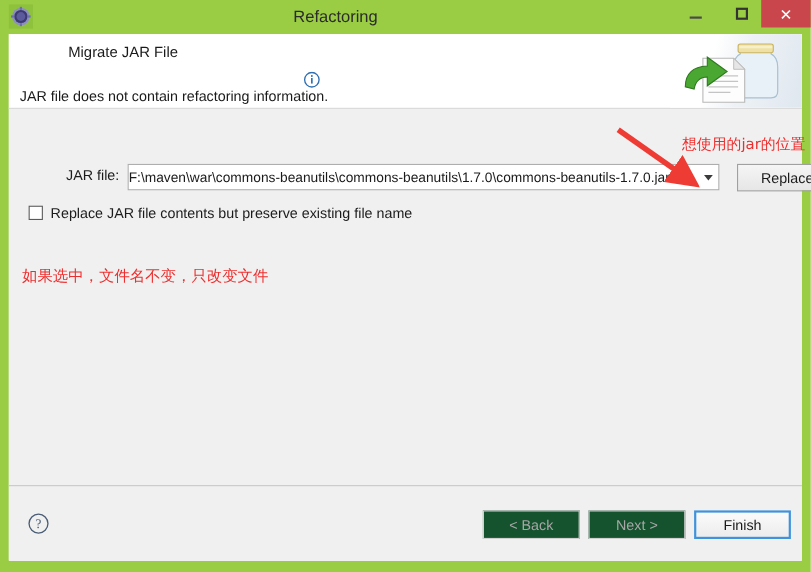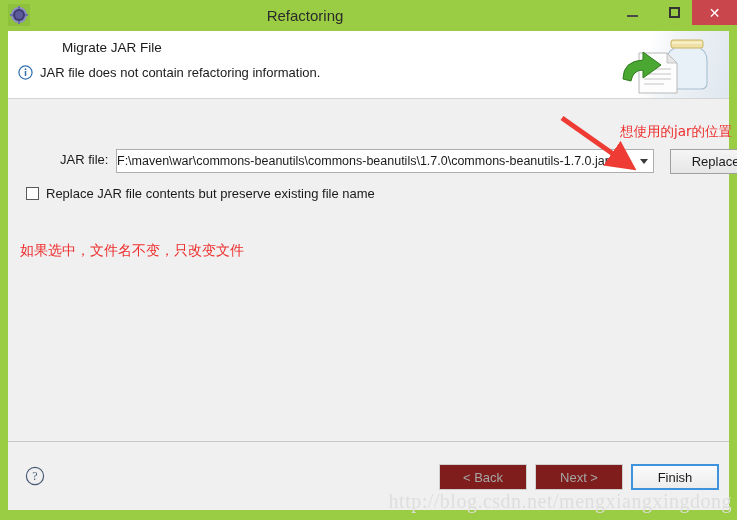--- a/index.html
+++ b/index.html
@@ -120,21 +120,22 @@
     left: 10px; top: 9px;
     font-size: 13.5px;
     font-weight: normal;
     color: #1a1a1a;
     margin-left: 44px;
   }
   .banner-msg-row {
     position: absolute;
     left: 10px; top: 34px;
     display: flex;
-    align-items: center;
+    align-items: flex-end;
+    flex-direction: column;
   }
   .info-icon {
     width: 15px; height: 15px;
     margin-right: 7px;
     flex: none;
   }
   .banner-msg {
     font-size: 13px;
     color: #1a1a1a;
   }
@@ -302,21 +303,21 @@
     align-items: center;
     justify-content: center;
     font-size: 13px;
     box-sizing: border-box;
     background: linear-gradient(#f7f7f7, #e7e7e7);
     border: 1px solid #a6a6a6;
     color: #1a1a1a;
     cursor: default;
   }
   .btn.disabled {
-    background: #7f1d1d;
+    background: #14532d;
     border: 1px solid #d0d0d0;
     color: #a6a6a6;
   }
   .btn.default {
     border: 2px solid #3f93dc;
     background: linear-gradient(#fbfbfb, #ececec);
   }
   .watermark {
     position: absolute;
     left: 42px;
@@ -436,15 +437,14 @@
         </marker>
       </defs>
       <line x1="6" y1="5" x2="60" y2="43" stroke="#ee3b34" stroke-width="5" marker-end="url(#ah)"></line>
     </svg>
 
     <div class="anno-red anno-jar">想使用的jar的位置</div>
     <div class="anno-red anno-check">如果选中，文件名不变，只改变文件</div>
 
   </div>
 
-  <div class="watermark">http://blog.csdn.net/mengxiangxingdong</div>
 
 </div>
 
 </body></html>

